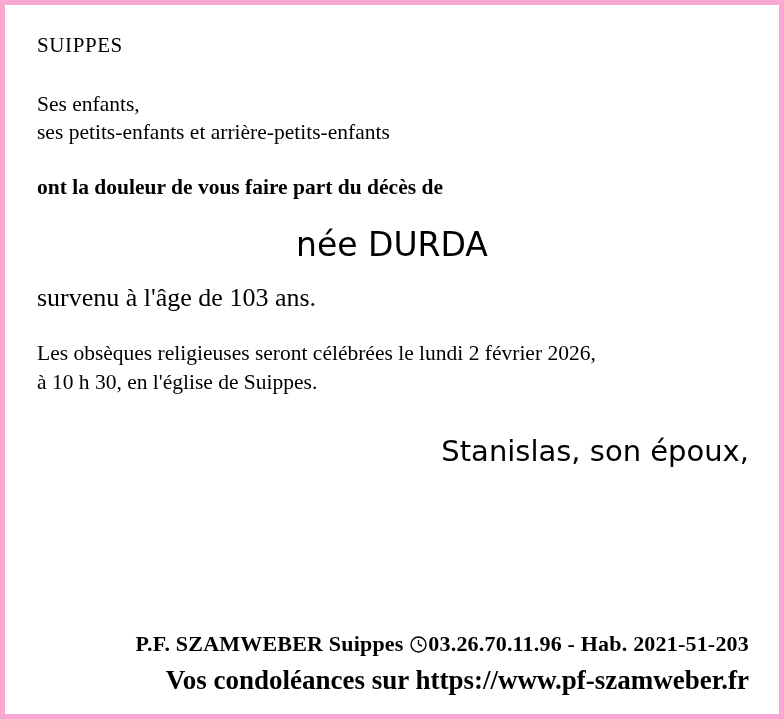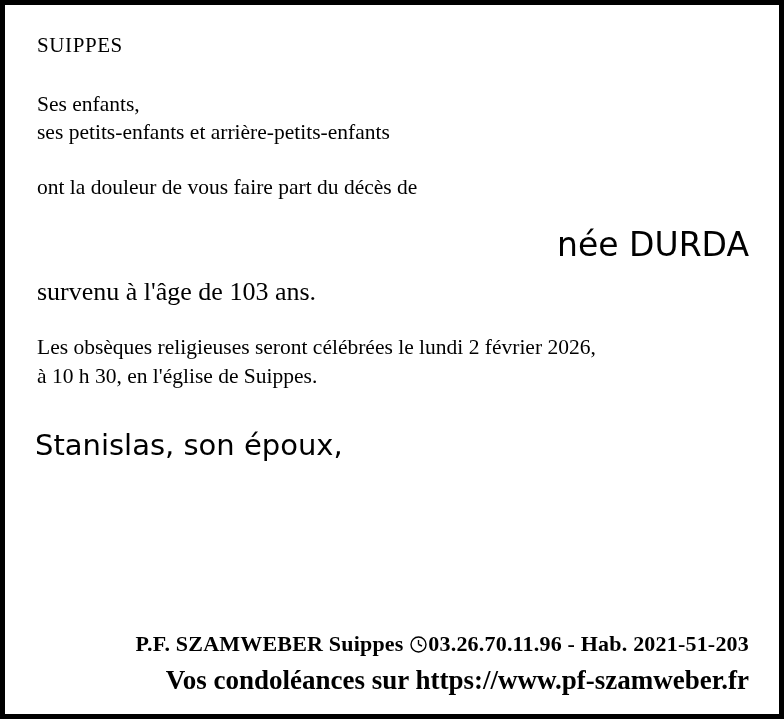--- a/index.html
+++ b/index.html
@@ -11,71 +11,72 @@
     width: 784px;
     height: 719px;
     font-family: "Liberation Serif", serif;
     color: #000000;
     overflow: hidden;
   }
   .notice {
     box-sizing: border-box;
     width: 784px;
     height: 719px;
-    border: 5px solid #000000;
+    border: 5px solid #f9a8d4;
     padding: 28px 30px 10px 30px;
     background: #ffffff;
     position: relative;
   }
   .locality {
     font-family: "Liberation Serif", serif;
     font-size: 21px;
     letter-spacing: 0.6px;
     margin: 0 0 32px 2px;
   }
   .block {
     font-size: 21.5px;
     line-height: 1.32;
     margin: 0 0 26px 2px;
   }
   .block.tight {
+    font-weight: bold;
   }
   .name-main {
     font-family: "DejaVu Sans", sans-serif;
     font-weight: bold;
     font-size: 37px;
     text-align: center;
     letter-spacing: 0px;
     margin: 6px 0 0 0;
     line-height: 1.1;
   }
   .name-née {
     font-family: "DejaVu Sans", sans-serif;
     font-size: 33px;
-    text-align: right;
-    margin: 6px 0 14px 0;
+    text-align: center;
+    margin: 6px 0 20px 0;
     line-height: 1.1;
   }
   .age-line {
     font-size: 26px;
     margin: 8px 0 26px 2px;
   }
   .ceremony {
     font-size: 21.5px;
     line-height: 1.35;
     margin: 0 0 36px 2px;
   }
   .thought-intro {
     font-size: 21.5px;
     margin: 0 0 22px 2px;
   }
   .dedication {
     font-family: "DejaVu Sans", sans-serif;
     font-size: 29px;
-    text-align: left;
+    text-align: right;
     line-height: 1.28;
     margin: 0 0 15px 0;
   }
   .thanks {
     font-size: 21px;
     line-height: 1.32;
     margin: 0 0 22px 2px;
   }
   .footer {
     position: absolute;

